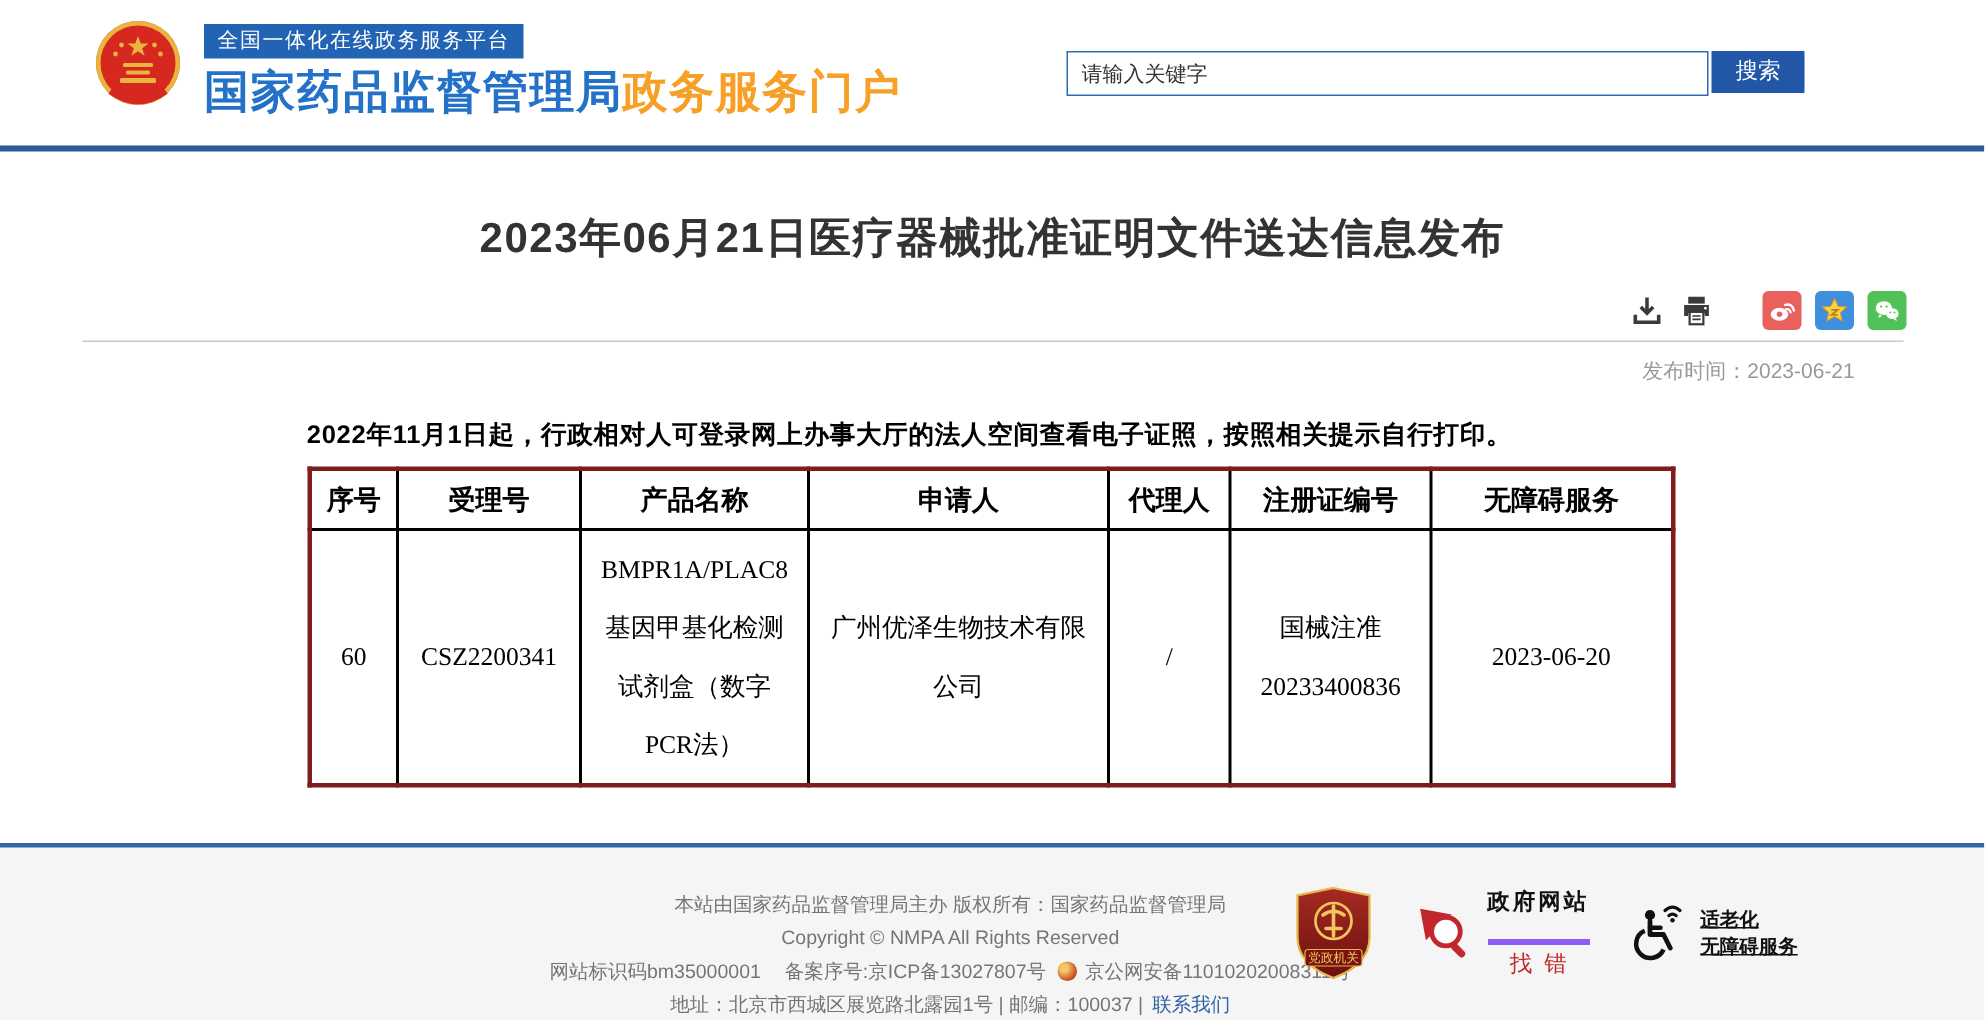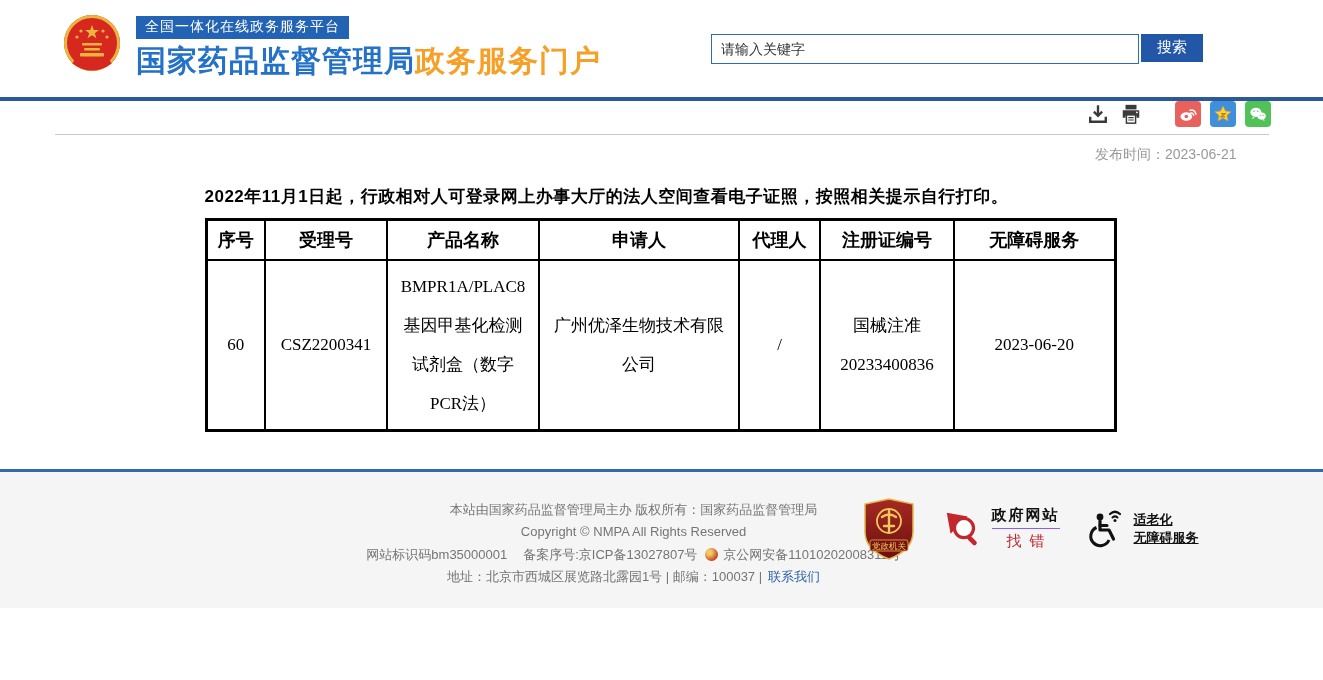--- a/index.html
+++ b/index.html
@@ -38,21 +38,21 @@
   .share-qzone { background:#3f8fdd; }
   .share-wechat { background:#52c158; }
   .tool-gap { width:14px; }
 
   .rule { height:1px; background:#c9c9c9; margin:7px 8px 0; }
   .publish-date { text-align:right; color:#999; font-size:14px; padding:11px 40px 21px 0; }
 
   .notice { margin-left:158px; font-size:17px; font-weight:700; color:#000; letter-spacing:0.5px; }
 
   table.approval { border-collapse:collapse; margin:10px 0 0 158px; width:909px; table-layout:fixed;
-                   border:3px solid #000000; font-family:"Liberation Serif","DejaVu Serif",serif; }
+                   border:3px solid #7f1d1d; font-family:"Liberation Serif","DejaVu Serif",serif; }
   table.approval th { border:2px solid #000; height:40px; font-size:18px; font-weight:700;
                       text-align:center; color:#000; }
   table.approval td { border:2px solid #000; height:157px; font-size:17px; color:#000;
                       text-align:center; vertical-align:middle; line-height:2.3;
                       padding:6px 8px; word-break:break-word; }
   .col-1{width:59px;} .col-2{width:122px;} .col-3{width:152px;} .col-4{width:200px;}
   .col-5{width:81px;} .col-6{width:134px;} .col-7{width:161px;}
 
   
   .site-footer { border-top:3px solid #3468ad; background:#f5f5f6; height:139px; }
@@ -62,21 +62,21 @@
   .ft-sep { display:inline-block; width:16px; }
   .psb-icon { display:inline-block; width:13px; height:13px; border-radius:50%; vertical-align:-2px;
               margin:0 5px 0 8px;
               background:radial-gradient(circle at 35% 35%, #f3c861 20%, #c23b24 75%); }
   .contact-link { color:#2d5fa6; cursor:pointer; margin-left:6px; }
 
   .footer-badges { position:absolute; right:78px; top:26px; display:flex; align-items:center; gap:26px; }
   .badge-item { display:flex; align-items:center; gap:8px; cursor:pointer; }
   .finder-text { display:flex; flex-direction:column; }
   .finder-line1 { font-size:15px; font-weight:700; color:#111; letter-spacing:2px;
-                  border-bottom:1px solid #8b5cf6; padding-bottom:3px; }
+                  border-bottom:4px solid #8b5cf6; padding-bottom:15px; }
   .finder-line2 { font-size:15px; color:#c1272d; text-align:center; letter-spacing:8px;
                   text-indent:8px; padding-top:3px; }
   .access-text { font-size:13px; font-weight:700; color:#111; line-height:18px;text-decoration:underline; }
 </style>
 </head>
 <body>
 
 <div class="page">
 
   <header class="site-header">
@@ -105,20 +105,21 @@
     </div>
     <div class="search-box">
       <input type="text" placeholder="请输入关键字" style="">
       <button>搜索</button>
     </div>
   </header>
 
   <div class="blue-divider"></div>
 
   <main class="main-wrap">
+    <h1 class="article-title">2023年06月21日医疗器械批准证明文件送达信息发布</h1>
 
     <div class="toolbar">
       <span class="tool-icon">
         <svg width="22" height="22" viewBox="0 0 24 24" fill="none" stroke="#3a3a3a" stroke-width="2.6">
           <path d="M12 2.5v11"></path>
             <path d="M7.5 9.5 12 14l4.5-4.5"></path>
             <path d="M3.5 15v5.5h17V15"></path>
         </svg>
       </span>
       <span class="tool-icon">

